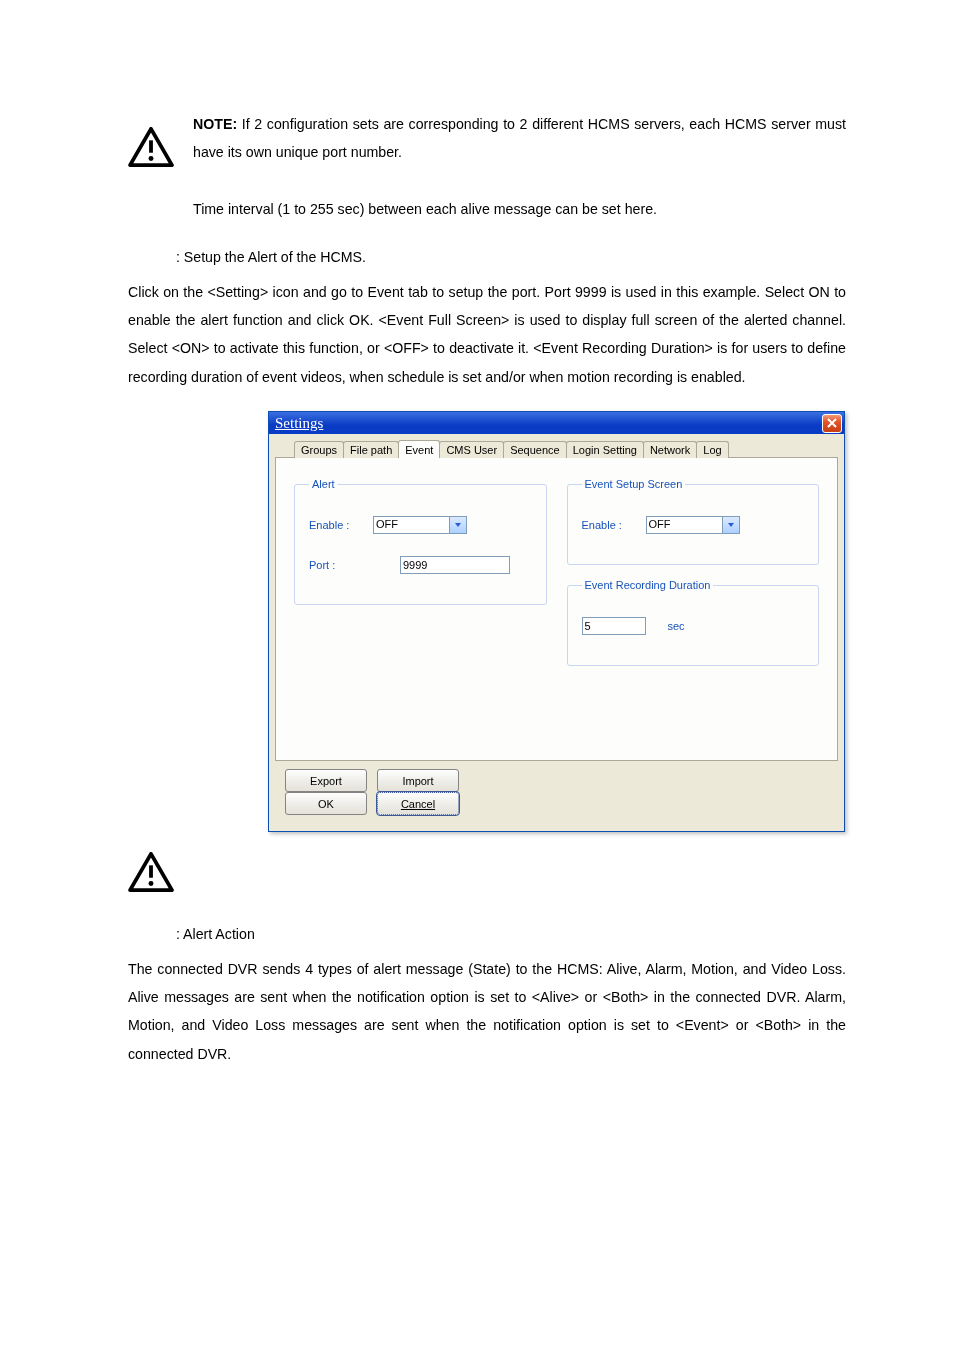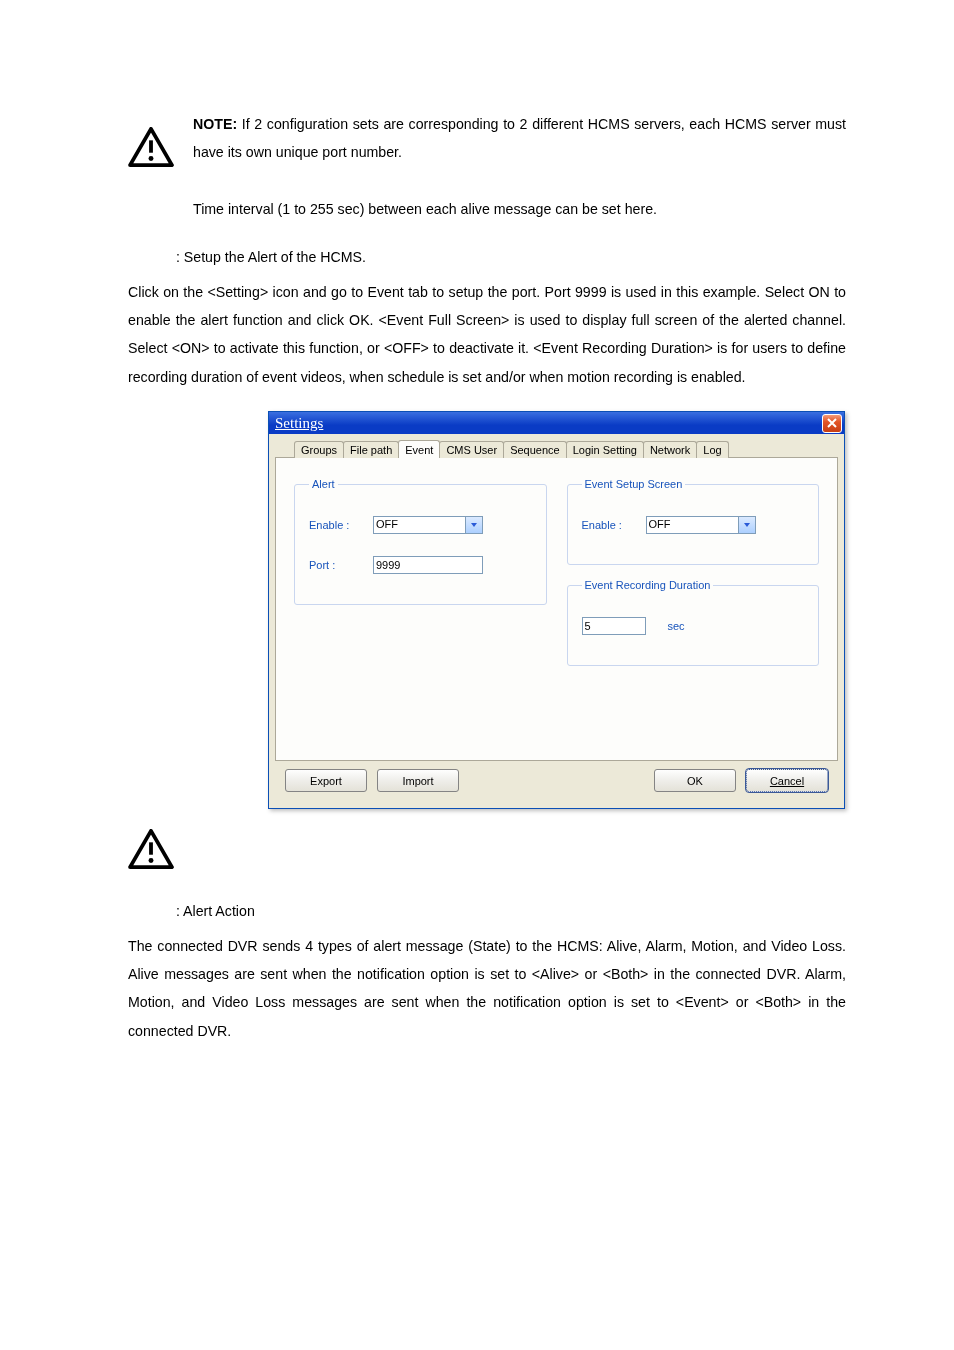--- a/index.html
+++ b/index.html
@@ -155,41 +155,42 @@
   .combo, .txt {
     border: 1px solid #7f9db9;
     background: #fff;
     height: 18px;
     box-sizing: border-box;
     font-size: 11px;
     padding: 1px 2px;
     color: #000;
   }
   .combo {
-    width: 110px;
+    width: 94px;
     position: relative;
     padding-right: 18px;
   }
   .combo-arrow {
     position: absolute;
     right: 0; top: 0;
     width: 16px; height: 16px;
     background: linear-gradient(#dbeaff, #add0ff);
     border-left: 1px solid #7f9db9;
     display:flex;align-items:center;justify-content:center;
   }
   .combo-arrow svg { width:8px;height:8px;}
   .txt { width: 110px; }
   .txt-sm { width: 64px; }
   .unit { color:#1753bb; font-size:11px; margin-left:22px;}
 
   .footer-row {
     display:flex;
     justify-content: space-between;
     padding: 8px 10px 10px 10px;
+    flex-direction: column;
   }
   .footer-left, .footer-right { display:flex; gap:10px;}
   .xp-btn {
     min-width: 64px;
     height: 21px;
     background: linear-gradient(#fefefe, #efeeea 50%, #e4e2d8);
     border: 1px solid #848484;
     border-radius: 3px;
     font-size: 11px;
     display:flex;align-items:center;justify-content:center;
@@ -248,21 +249,21 @@
             <fieldset class="grp">
               <legend>Alert</legend>
               <div class="frow">
                 <span class="flabel">Enable :</span>
                 <div class="combo"><span>OFF</span><span class="combo-arrow">
                       <svg viewBox="0 0 8 8">
                         <path d="M1 2 L4 6 L7 2 Z" fill="#2a5bd7"></path>
                       </svg>
                     </span></div>
               </div>
-              <div class="frow" style="margin-top:22px;">
+              <div class="frow" style="margin-top:22px;gap:27px;">
                 <span class="flabel">Port :</span>
                 <input class="txt" value="9999" style="">
               </div>
             </fieldset>
           </div>
           <div class="col">
             <fieldset class="grp">
               <legend>Event Setup Screen</legend>
               <div class="frow">
                 <span class="flabel">Enable  :</span>

